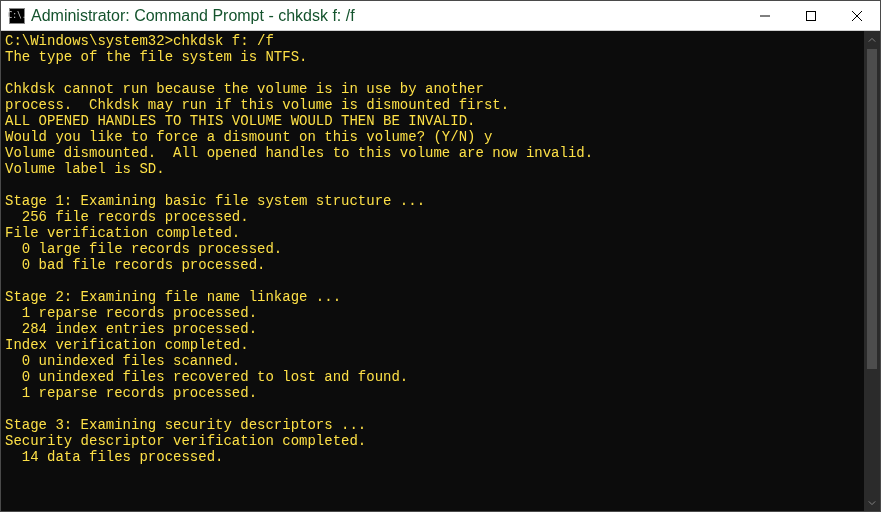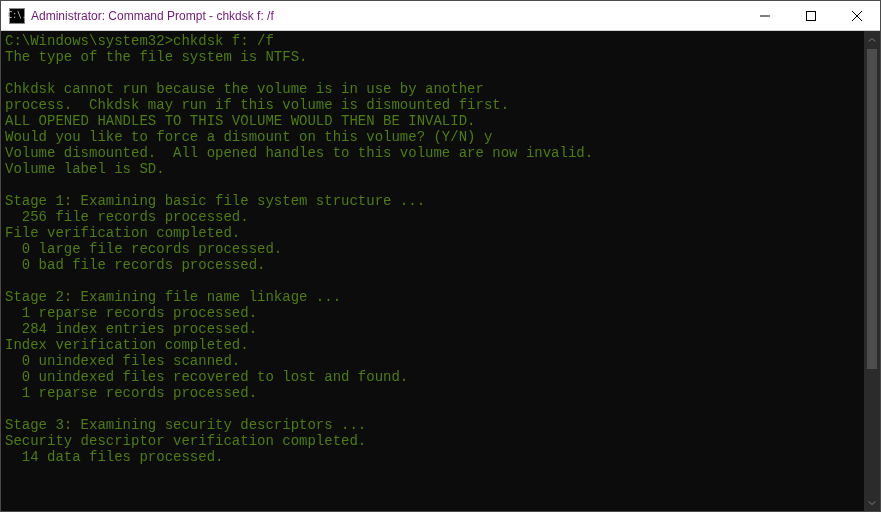--- a/index.html
+++ b/index.html
@@ -35,22 +35,22 @@
       align-items: center;
       justify-content: center;
       background: #000;
       border: 1px solid #888;
       font-size: 8px;
       font-family: Consolas, monospace;
       color: #ccc;
       line-height: 1;
     }
     .titlebar-title {
-      font-size: 12px;
-      color: #701a75;
+      font-size: 16px;
+      color: #14532d;
       flex: 1;
       white-space: nowrap;
       overflow: hidden;
     }
     .titlebar-buttons {
       display: flex;
       height: 100%;
     }
     .titlebar-btn {
       width: 46px;
@@ -65,21 +65,21 @@
     .titlebar-btn svg { width: 10px; height: 10px; }
     .console-wrap {
       flex: 1;
       display: flex;
       background: #0c0c0c;
       overflow: hidden;
     }
     .console {
       flex: 1;
       background: #0c0c0c;
-      color: #4d7c0f;
+      color: #fde047;
       font-family: Consolas, "Courier New", monospace;
       font-size: 14px;
       line-height: 16px;
       padding: 2px 4px;
       white-space: pre;
       overflow: hidden;
     }
     .scrollbar {
       width: 16px;
       background: #2b2b2b;

